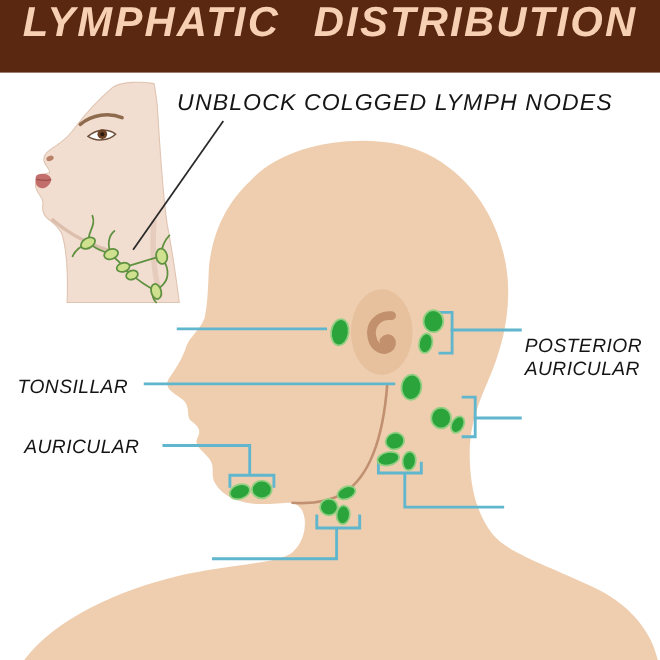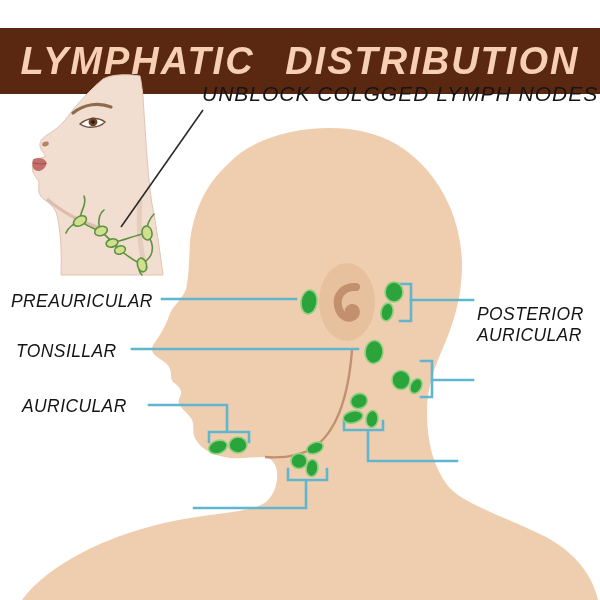--- a/index.html
+++ b/index.html
@@ -1,23 +1,23 @@
 <!DOCTYPE html>
 <html><head>
 <meta charset="utf-8">
 <style>
   html,body{margin:0;padding:0;background:#ffffff;}
   .stage{position:relative;width:600px;height:600px;overflow:hidden;background:#ffffff;
          font-family:"Liberation Sans",sans-serif;}
   .banner{position:absolute;left:0;top:0;width:600px;height:66px;background:#5a2711;
-          display:flex;align-items:center;justify-content:center;margin-top:28px;}
+          display:flex;align-items:flex-start;justify-content:center;}
   .banner .title{color:#f7cfb3;font-size:38px;font-weight:700;font-style:italic;
                  letter-spacing:2px;word-spacing:18px;white-space:nowrap;}
   .subtitle{position:absolute;left:161px;top:82px;color:#151515;font-size:21px;
-            font-style:italic;font-weight:500;letter-spacing:1px;white-space:nowrap;margin-left:41px;}
+            font-style:italic;font-weight:500;letter-spacing:1px;white-space:nowrap;}
   svg.scene{position:absolute;left:0;top:0;width:600px;height:600px;}
   .lbl{position:absolute;color:#141414;font-size:17.5px;font-style:italic;font-weight:500;
        letter-spacing:.4px;line-height:21px;white-space:pre-line;}
   .leader{stroke:#5fb6cd;stroke-width:2.6;fill:none;stroke-linecap:square;stroke-linejoin:miter;}
   .node{fill:#2ca43c;stroke:#93cf83;stroke-width:1.6;}
   .inode{fill:#cfe08e;stroke:#5f9140;stroke-width:1.6;}
   .vessel{stroke:#5f9140;stroke-width:1.6;fill:none;stroke-linecap:round;}
 </style>
 </head>
 <body>
@@ -150,19 +150,18 @@
       <ellipse class="node" cx="353" cy="417" rx="10" ry="6" transform="rotate(-12 353 417)"></ellipse>
       <ellipse class="node" cx="372" cy="419" rx="6" ry="8.5" transform="rotate(8 372 419)"></ellipse>
       <ellipse class="node" cx="218" cy="447" rx="9.5" ry="6.5" transform="rotate(-18 218 447)"></ellipse>
       <ellipse class="node" cx="238" cy="445" rx="9" ry="8"></ellipse>
       <ellipse class="node" cx="315" cy="448" rx="8.5" ry="5.5" transform="rotate(-22 315 448)"></ellipse>
       <ellipse class="node" cx="299" cy="461" rx="8" ry="7.5"></ellipse>
       <ellipse class="node" cx="312" cy="468" rx="6" ry="8.5" transform="rotate(6 312 468)"></ellipse>
     </g>
   </svg>
 
-  <div class="lbl" style="left:11px;top:291px;">PREAURICULAR</div>
   <div class="lbl" style="left:16px;top:341px;">TONSILLAR</div>
   <div class="lbl" style="left:22px;top:396px;">AURICULAR</div>
   <div class="lbl" style="left:477px;top:280px;margin-top:24px;">POSTERIOR
 AURICULAR</div>
 
 </div>
 
 </body></html>

